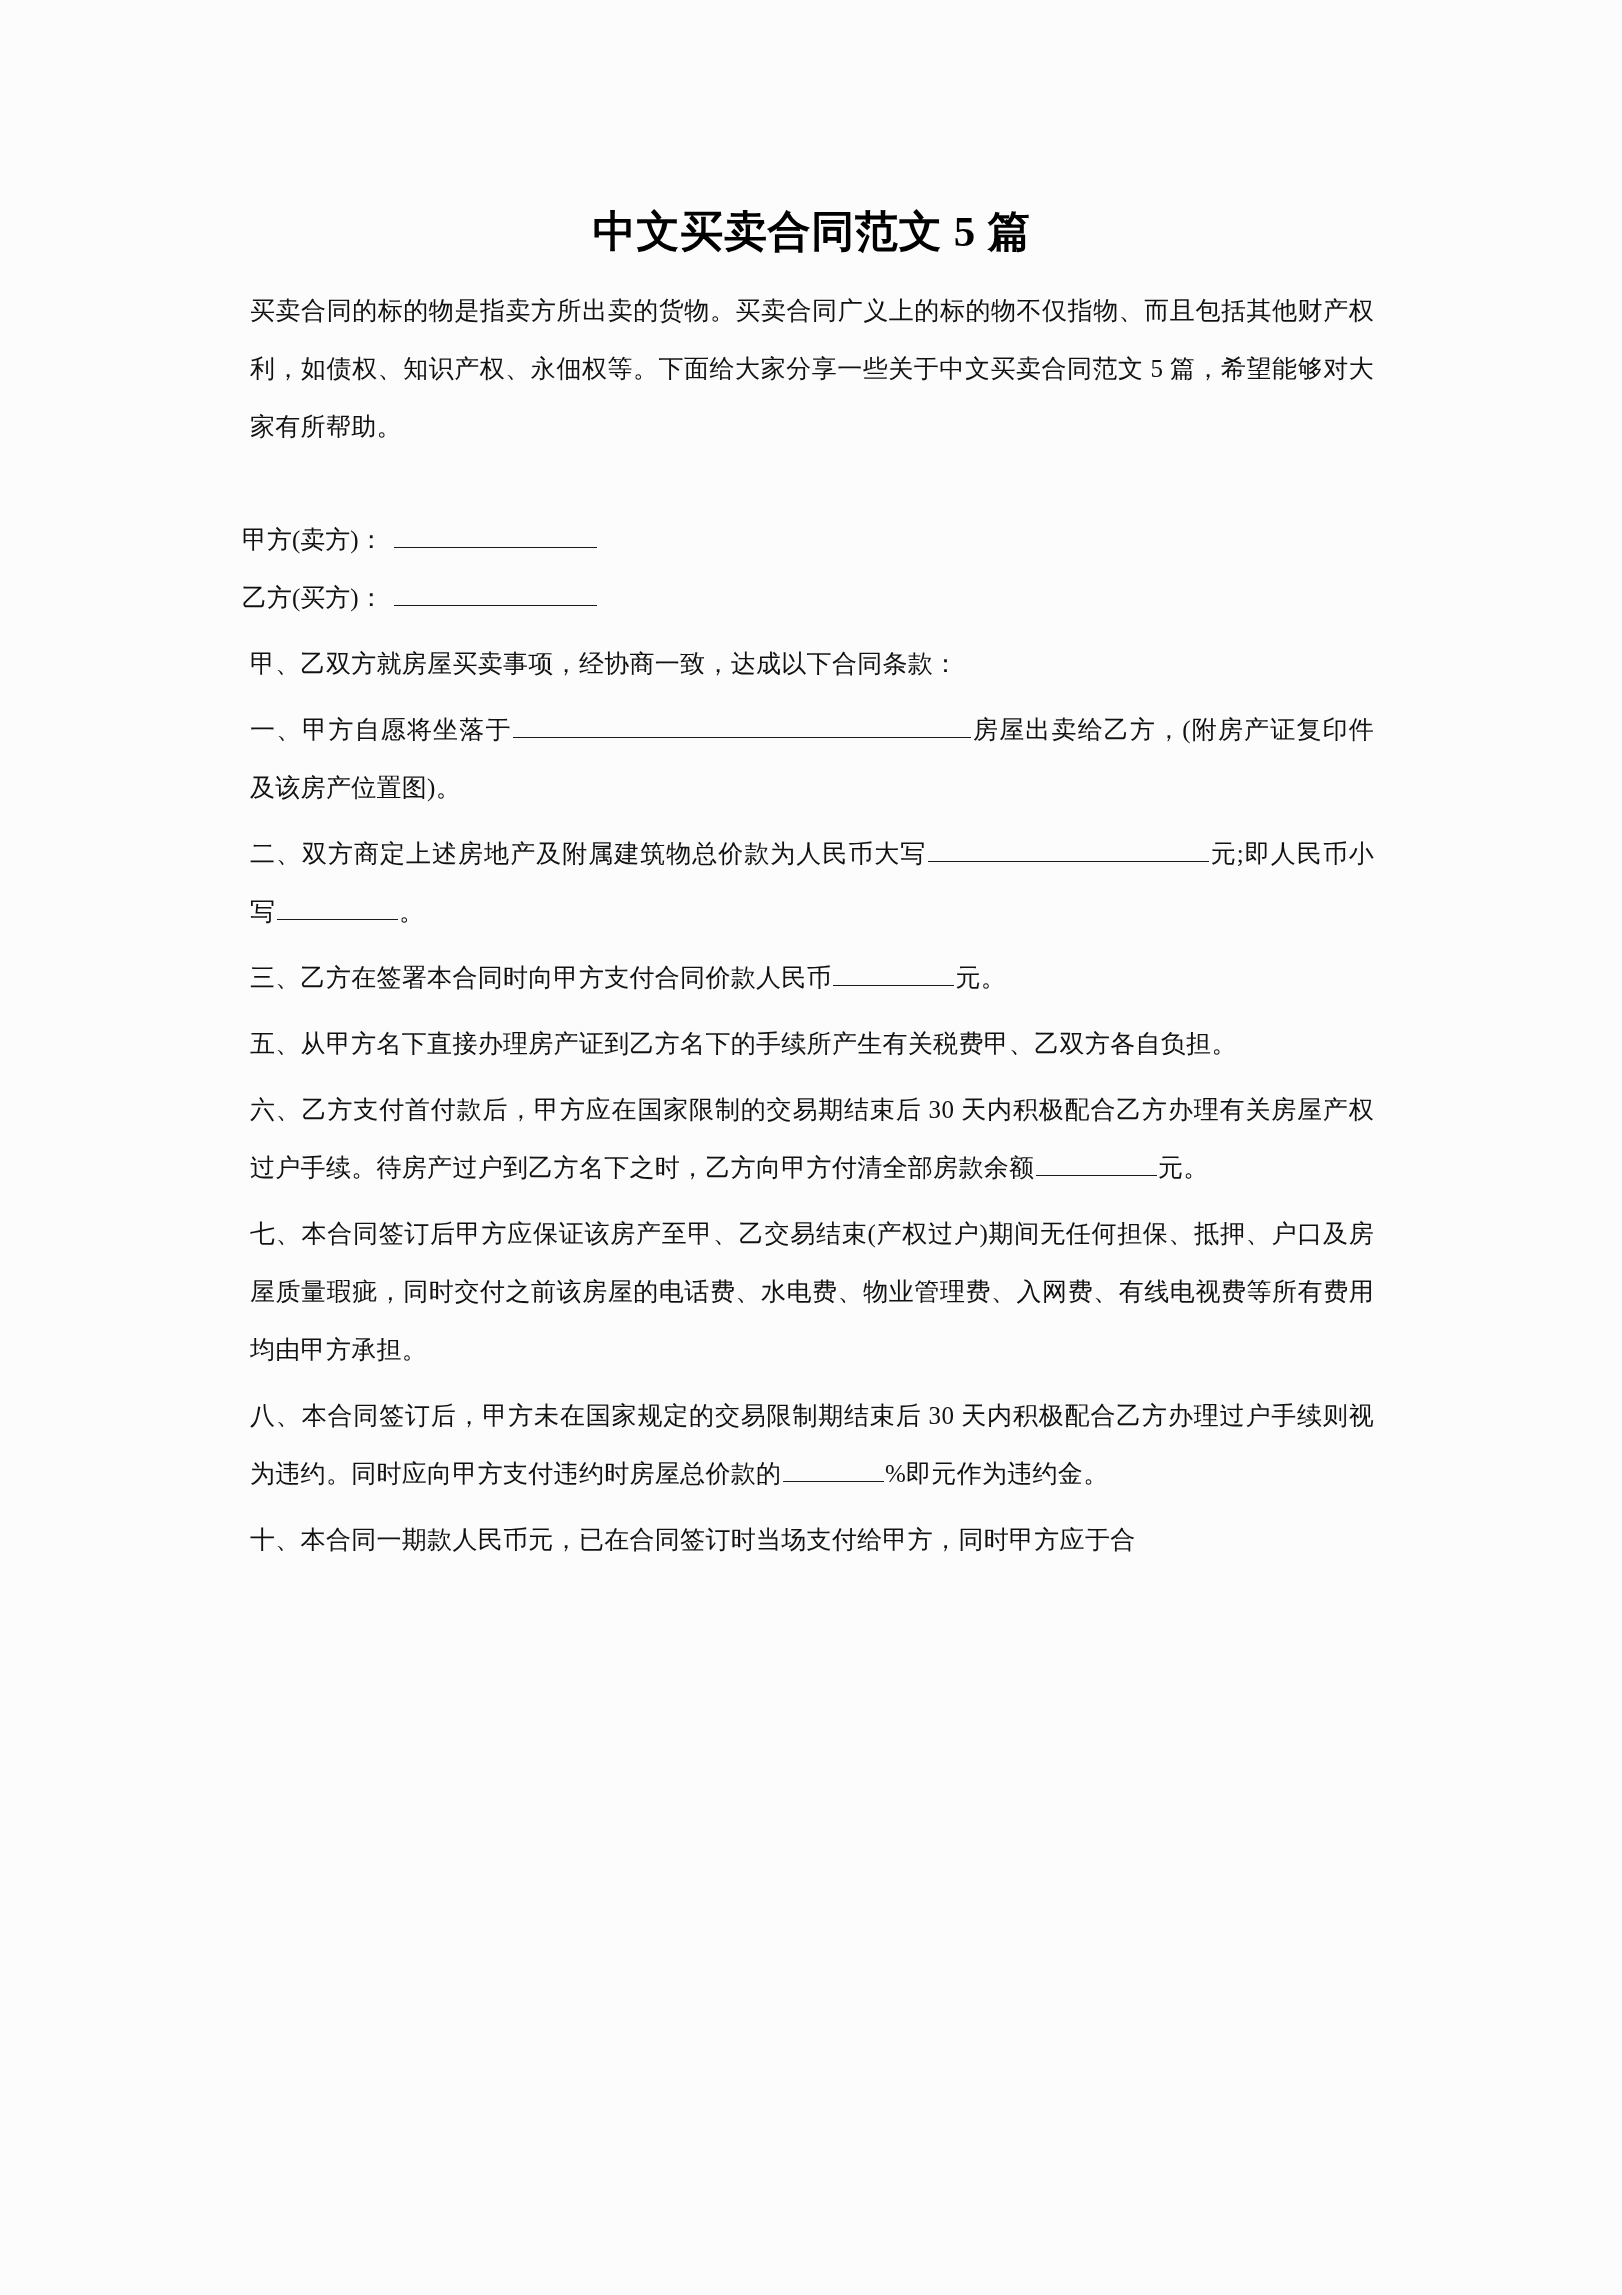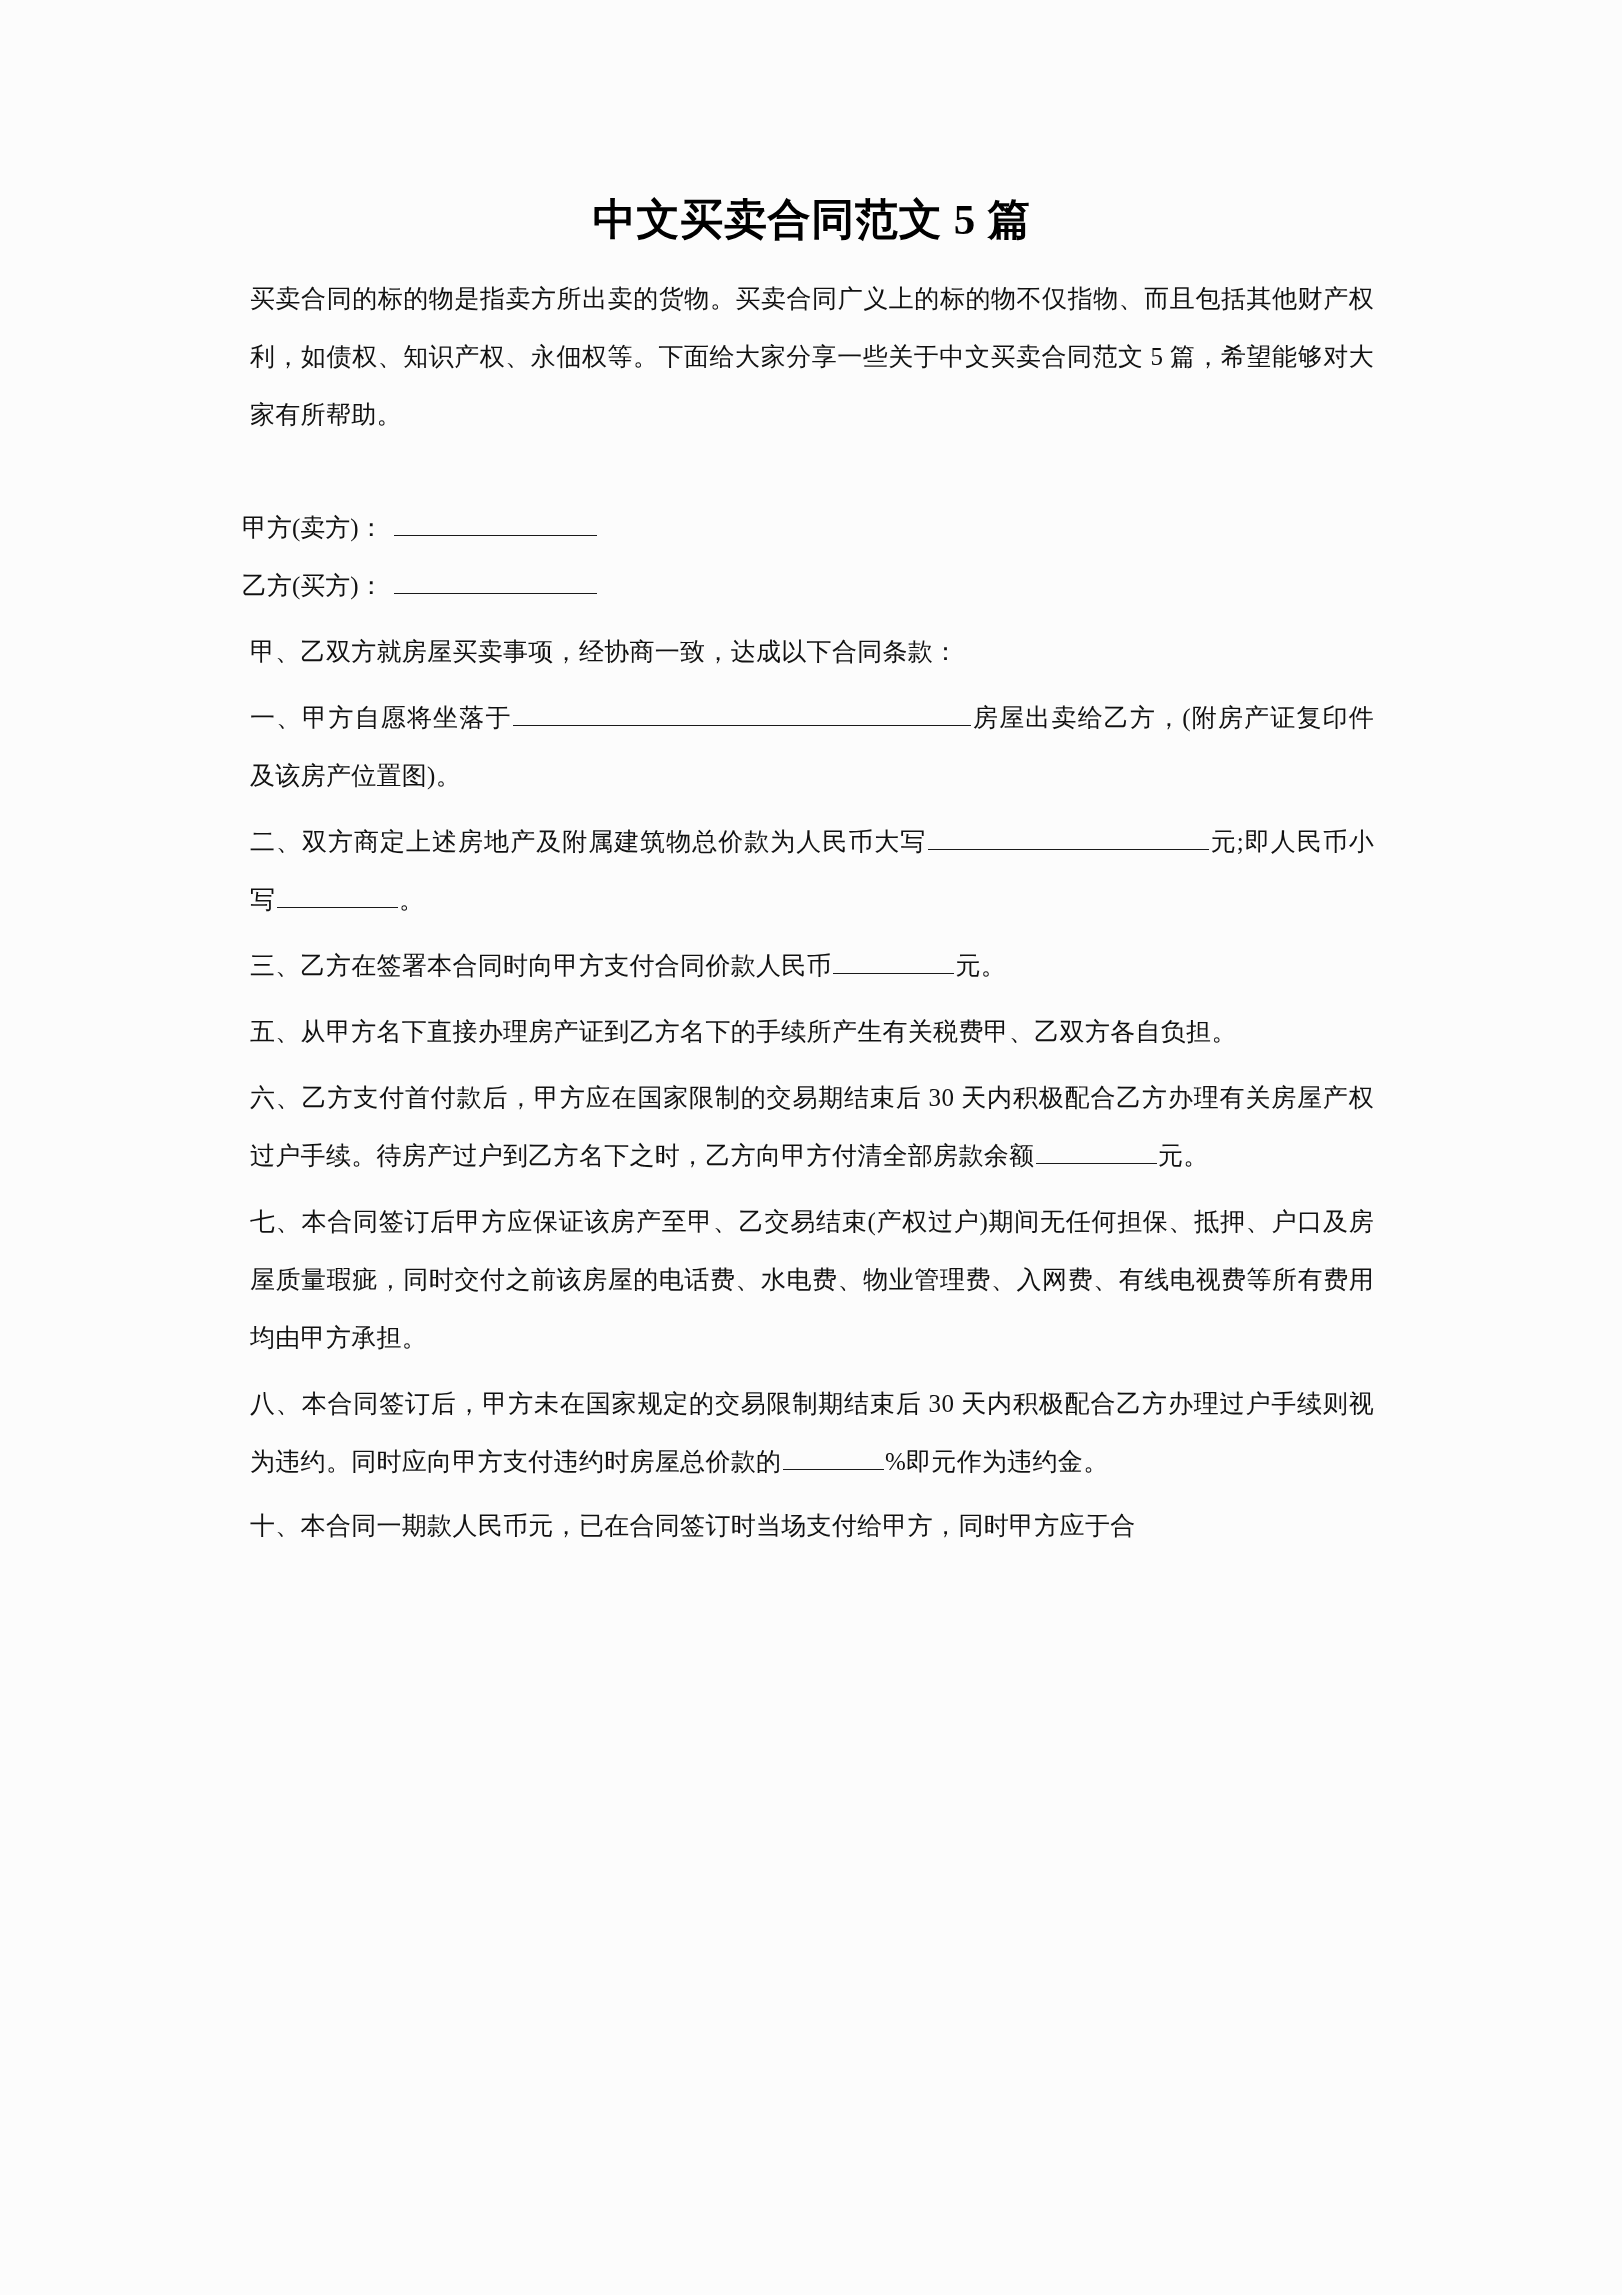--- a/index.html
+++ b/index.html
@@ -12,21 +12,21 @@
     width: 1623px;
     height: 2295px;
     background: #fcfcfc;
     overflow: hidden;
     font-family: "Liberation Serif", "DejaVu Serif", serif;
     color: #111111;
   }
   .content {
     position: absolute;
     left: 242px;
-    top: 0;
+    top: 12px;
     width: 1140px;
   }
 
   
   .doc-title {
     text-align: center;
     font-size: 43px;
     font-weight: bold;
     line-height: 1.25;
     letter-spacing: 0.7px;
@@ -71,21 +71,20 @@
   }
   .blank-party { width: 203px; margin-left: 10.5px; }
   .blank-xl { width: 458px; }
   .blank-lg { width: 281px; }
   .blank-md { width: 121px; }
   .blank-sm { width: 101px; }
 
   
   .clipped {
     overflow: hidden;
-    font-family: Liberation Mono, monospace;
   }
 </style>
 </head>
 <body>
 
 <div class="page">
   <div class="content">
 
     <h1 class="doc-title">中文买卖合同范文 5 篇</h1>
 

